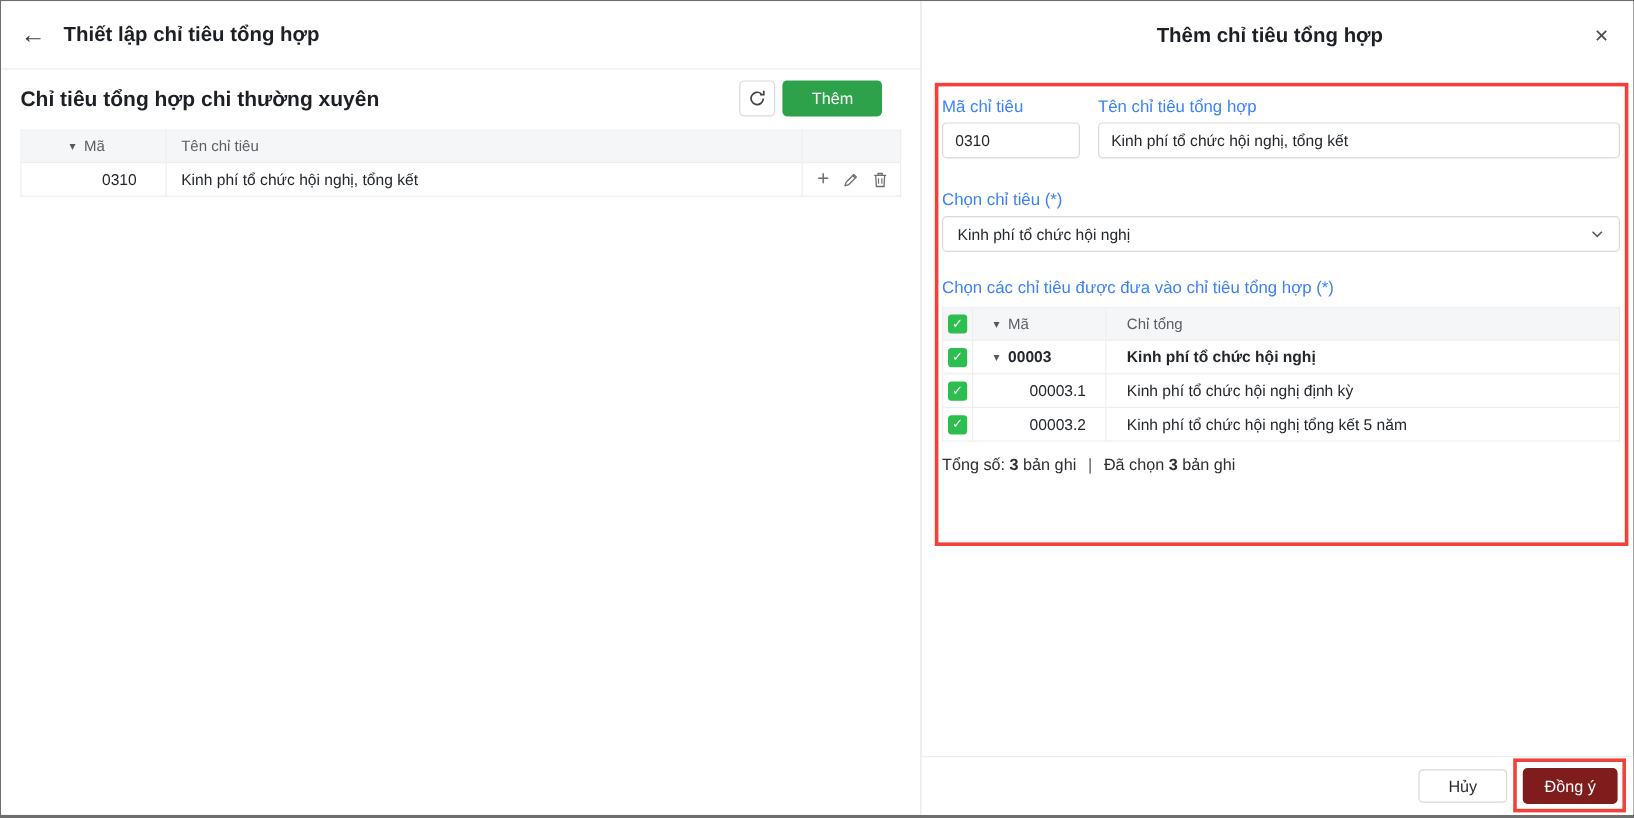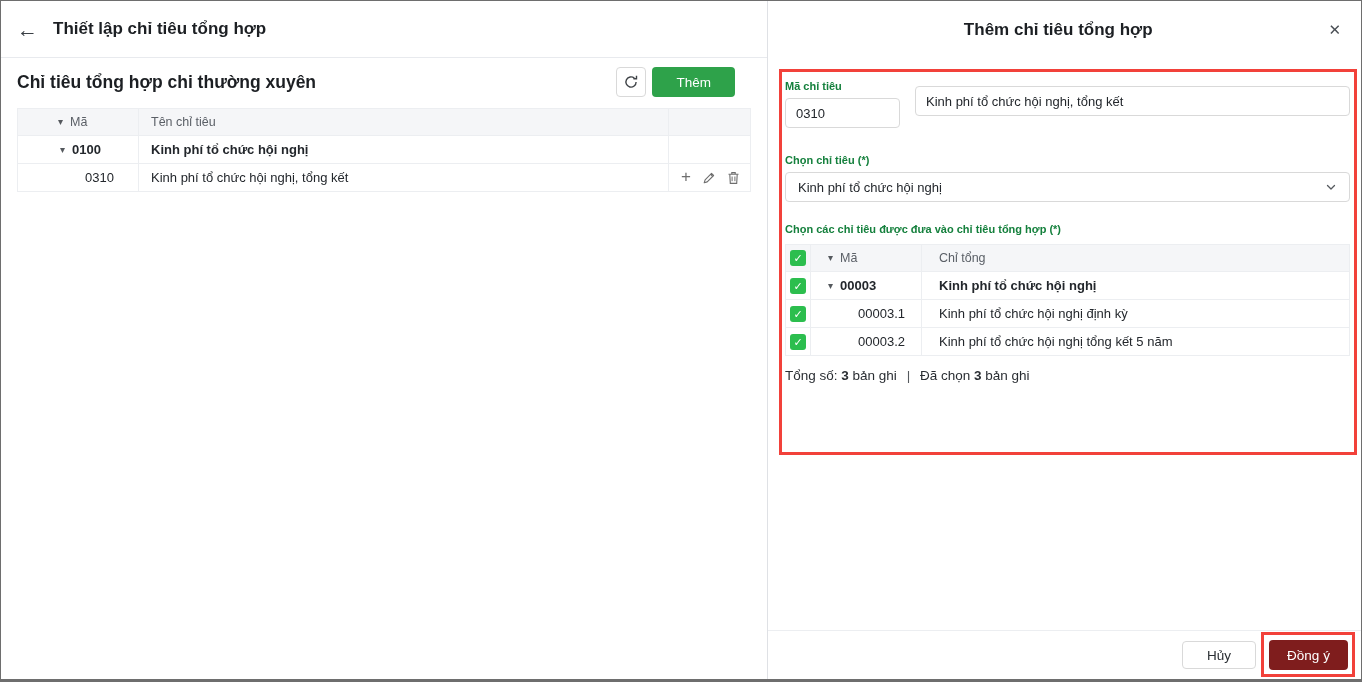--- a/index.html
+++ b/index.html
@@ -59,21 +59,21 @@
     background:#fff; border-left:1px solid #dfe1e5;
   }
   .drawer-header { height:57px; display:flex; align-items:center; padding:0 20px;text-align:center; }
   .drawer-title { font-size:17px; font-weight:600; color:#1c1f23; flex:1; }
   .close-icon { font-size:15px; color:#4a4f55; cursor:pointer; }
 
   .drawer-body { position:absolute; top:57px; left:0; right:0; padding:22px 14px 0 17px; }
   .form-row { display:flex; gap:15px; width:565px; }
   .field-code { width:115px; }
   .field-name { flex:1; }
-  .field-label { font-size:11px; font-weight:700; color:#15803d; display:block; }
+  .field-label { font-size:14px; font-weight:400; color:#3b82f6; display:block; }
   .text-input {
     width:100%; height:30px; margin-top:6px; border:1px solid #d9d9d9; border-radius:4px;
     padding:0 10px; font-size:13px; color:#23272c; font-family:inherit; background:#fff; outline:none;
   }
   .group-parent { margin-top:26px; width:565px; }
   .select-box {
     height:30px; margin-top:6px; border:1px solid #d9d9d9; border-radius:4px;
     display:flex; align-items:center; justify-content:space-between; padding:0 12px;
     font-size:13px; color:#23272c; cursor:pointer; background:#fff;
   }
@@ -143,27 +143,20 @@
           <col>
           <col style="width:82px">
         </colgroup>
       <tbody>
           <tr>
         <th class="code-hdr-left">
           <span class="caret">▾</span><span>Mã</span>
         </th>
         <th class="cell-pad">Tên chỉ tiêu</th>
         <th></th>
-      </tr>
-      <tr class="bold-row">
-        <td class="code-parent-left">
-          <span class="caret">▾</span><span>0100</span>
-        </td>
-        <td class="cell-pad">Kinh phí tổ chức hội nghị</td>
-        <td></td>
       </tr>
       <tr>
         <td class="code-child-left"><span>0310</span></td>
         <td class="cell-pad">Kinh phí tổ chức hội nghị, tổng kết</td>
         <td>
           <div class="row-actions">
             <span class="act plus-glyph">+</span>
             <span class="act">
               <svg width="14" height="14" viewBox="0 0 14 14">
                 <path d="M2.2 11.8l.9-3 6.4-6.4 2.1 2.1-6.4 6.4-3 .9z" fill="none" stroke="#6e6e6e" stroke-width="1.1" stroke-linejoin="round"></path>
@@ -190,20 +183,21 @@
       <span class="close-icon">✕</span>
     </div>
 
     <div class="drawer-body">
       <div class="form-row">
         <div class="field-code">
           <label class="field-label">Mã chỉ tiêu</label>
           <input class="text-input" type="text" value="0310" style="">
         </div>
         <div class="field-name">
+          <label class="field-label">Tên chỉ tiêu tổng hợp</label>
           <input class="text-input" type="text" value="Kinh phí tổ chức hội nghị, tổng kết" style="">
         </div>
       </div>
 
       <div class="group-parent">
         <label class="field-label">Chọn chỉ tiêu (*)</label>
         <div class="select-box">
           <span>Kinh phí tổ chức hội nghị</span>
           <span>
             <svg width="12" height="12" viewBox="0 0 12 12">

